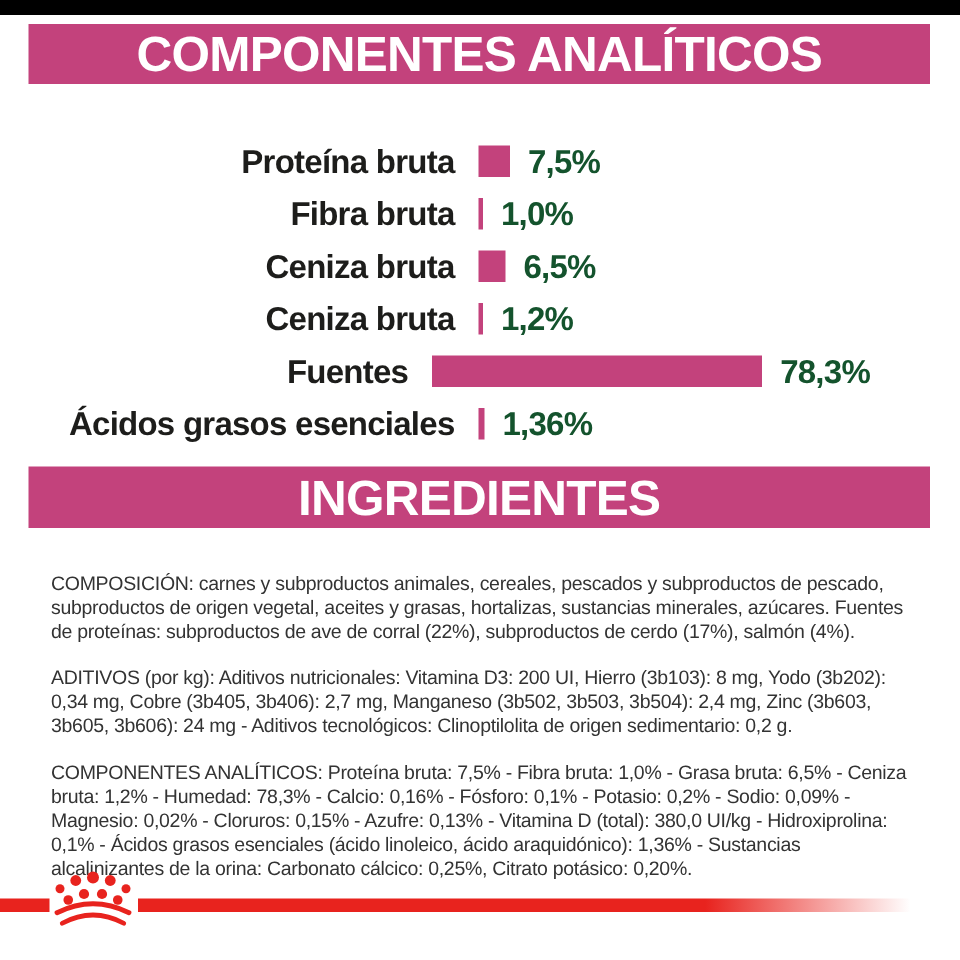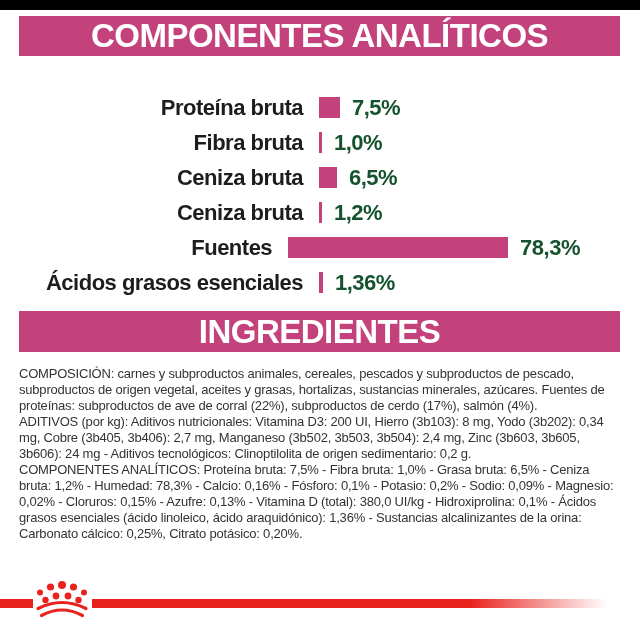--- a/index.html
+++ b/index.html
@@ -22,21 +22,21 @@
     font-weight:bold;font-size:22px;letter-spacing:-0.5px;color:#1d1d1b;white-space:nowrap;
   }
   .chart-bar{height:21px;background:#C3427C;flex:none;}
   .chart-value{
     margin-left:12px;font-weight:bold;font-size:22px;letter-spacing:-0.5px;color:#14532d;white-space:nowrap;
   }
   #ingredients-text{
     position:absolute;left:19px;top:366px;width:602px;
     font-size:13px;line-height:16px;letter-spacing:-0.2px;color:#333;
   }
-  #ingredients-text p{margin:0;}
+  #ingredients-text p{margin:15px;}
   .brand-band{position:absolute;top:599px;height:9px;background:#E8231E;}
   #band-left{left:0;width:33px;}
   #band-right{
     left:92px;width:548px;
     background:linear-gradient(to right,#E8231E 0%,#E8231E 69%,rgba(232,35,30,0) 94%);
   }
   #crown{position:absolute;left:33px;top:579px;width:58px;height:42px;}
 </style>
 </head>
 <body>

